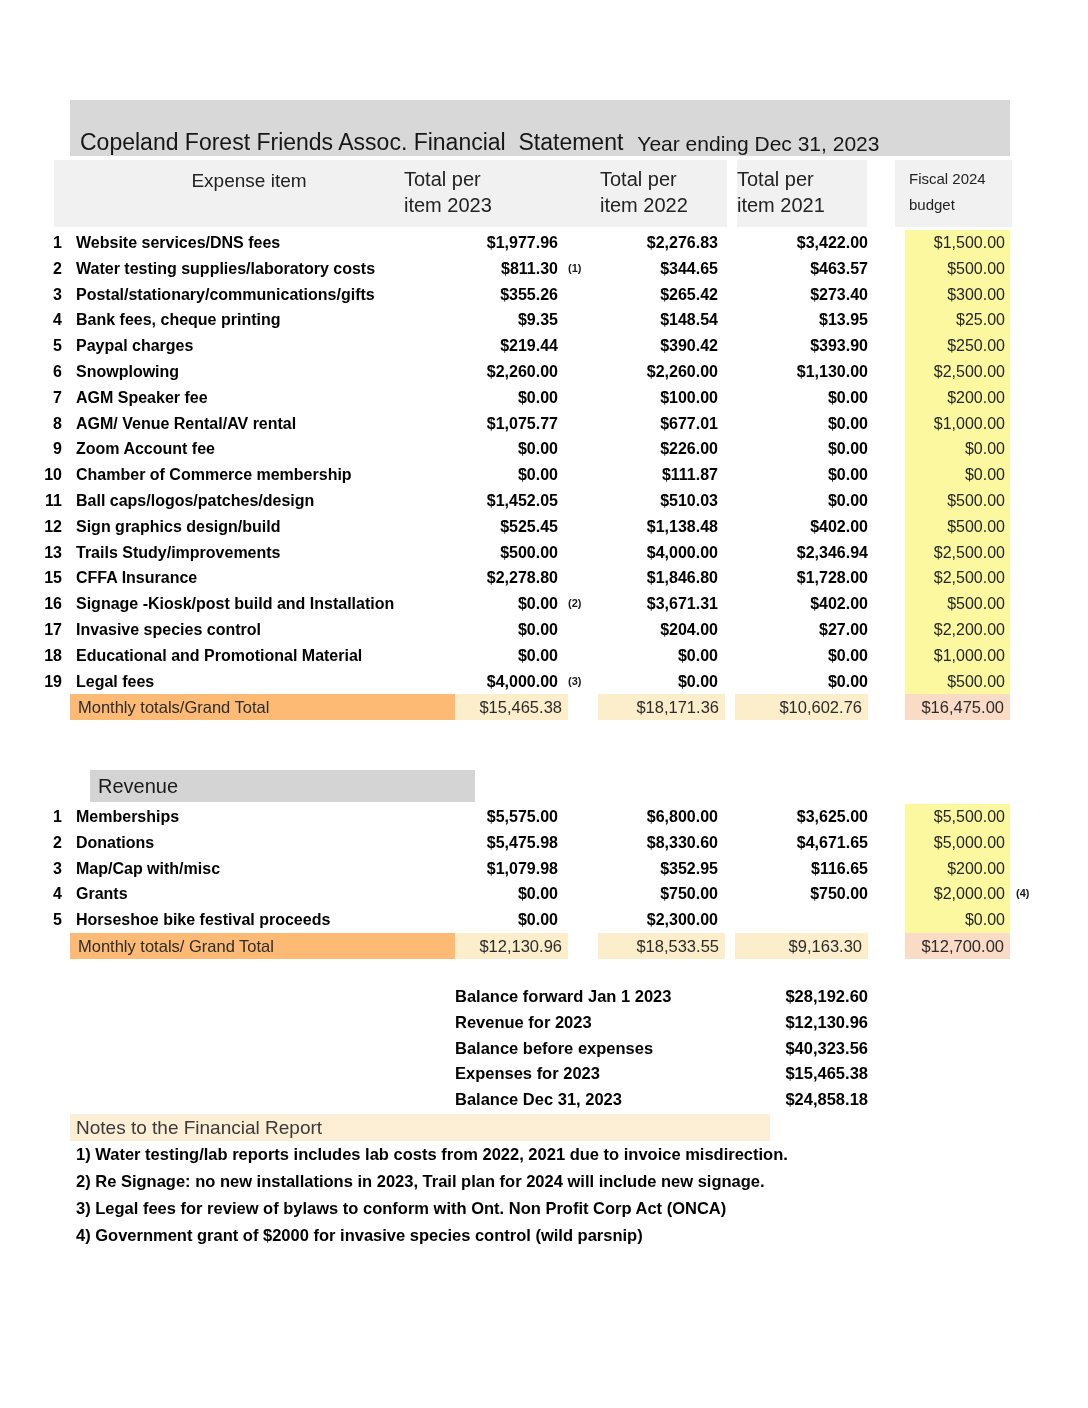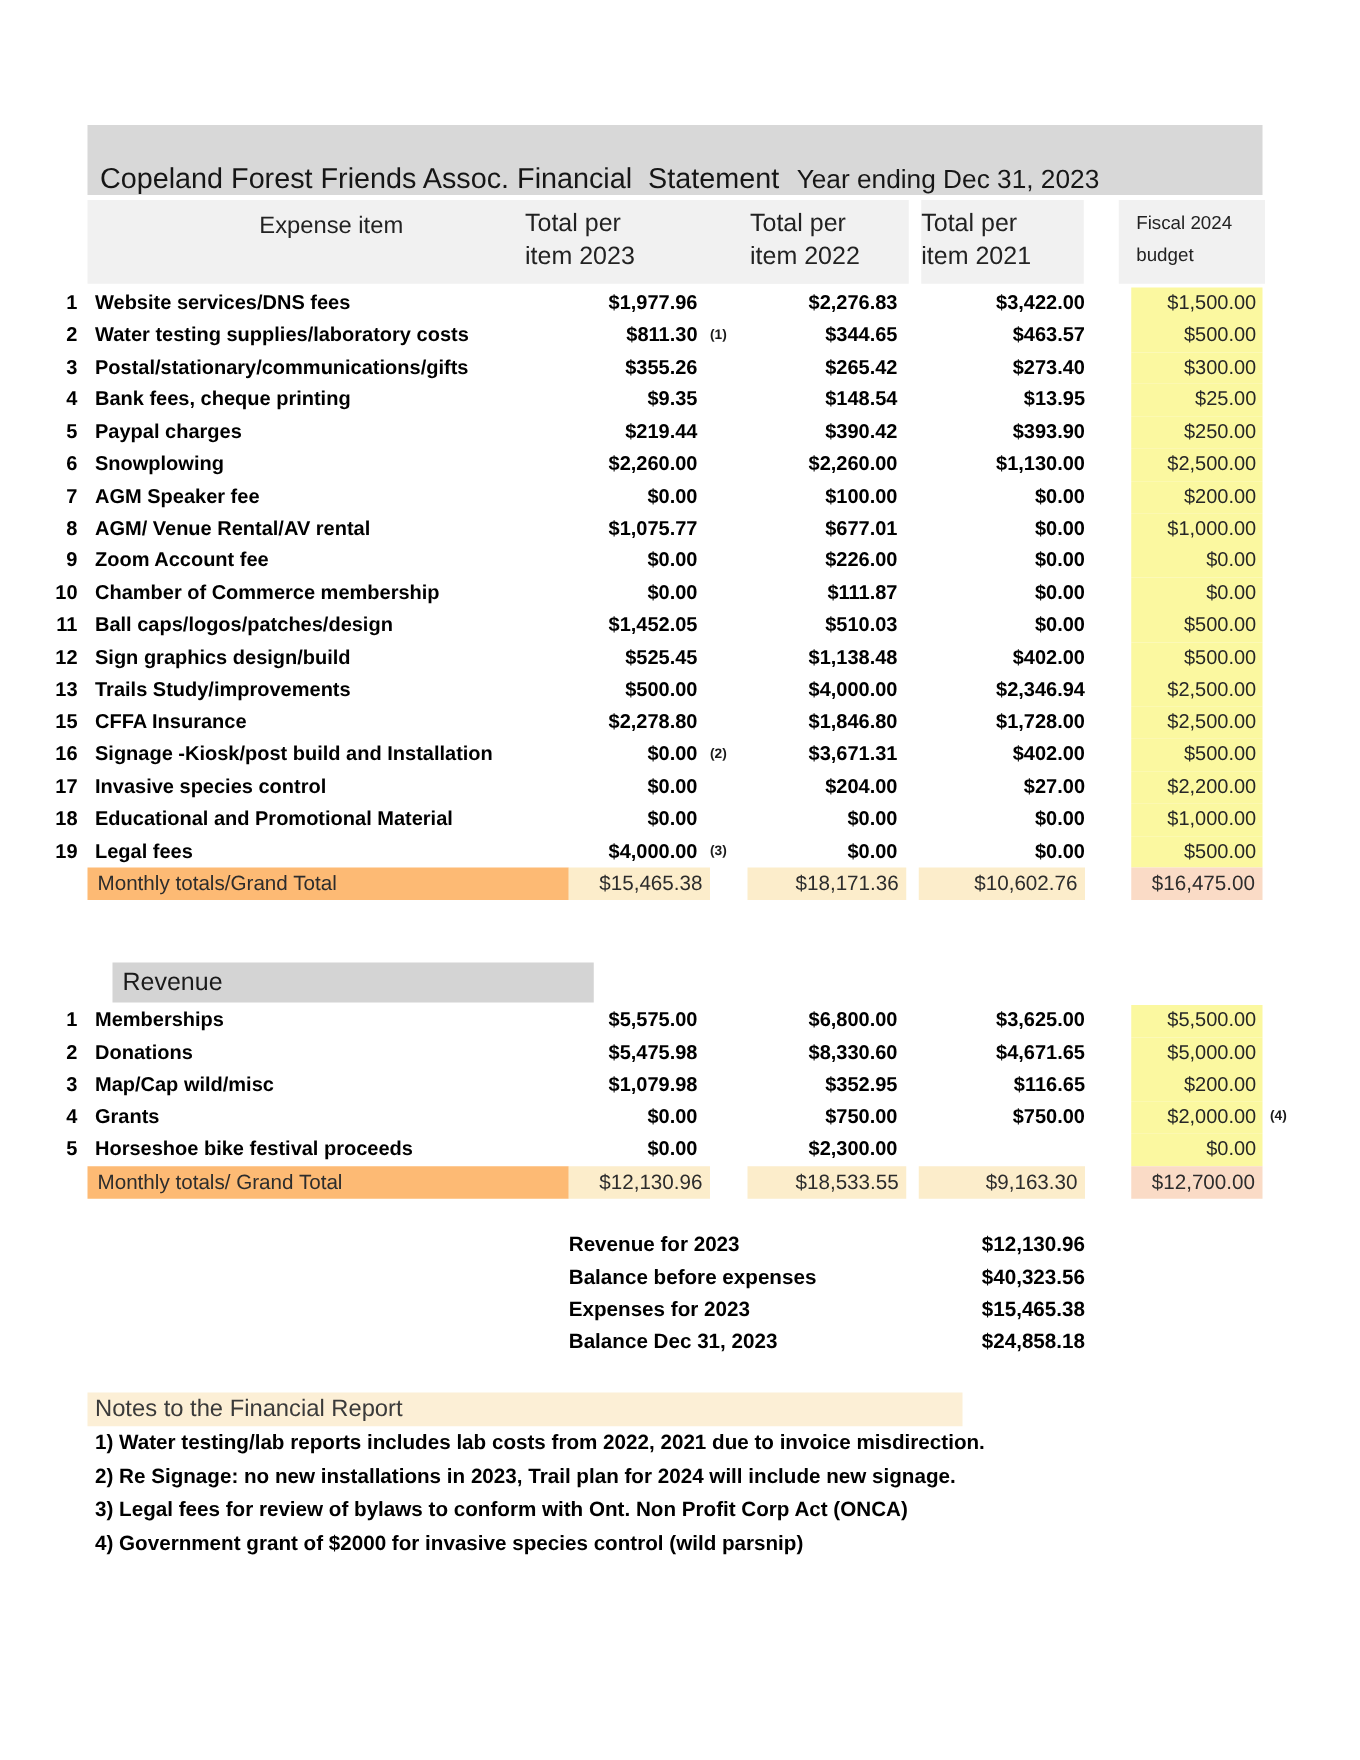--- a/index.html
+++ b/index.html
@@ -10,21 +10,21 @@
   
   .title-bar{
     position:absolute;left:70px;top:100px;width:940px;height:56px;
     background:#d8d8d8;display:flex;align-items:flex-end;padding-left:10px;box-sizing:border-box;
     white-space:pre;
   }
   .title-main{font-size:23px;color:#161616;}
   .title-period{font-size:21px;color:#161616;margin-left:14px;}
   
   .hdr-block{position:absolute;top:160px;height:67px;background:#f1f1f1;}
-  .hdr-a{left:70px;width:565px;padding-left:45px;}
+  .hdr-a{left:54px;width:565px;padding-left:45px;}
   .hdr-b{left:600px;width:127px;}
   .hdr-c{left:737px;width:130px;}
   .hdr-d{left:895px;width:117px;}
   .h-expense{position:absolute;left:0;top:10px;width:390px;text-align:center;font-size:19px;color:#222;}
   .h-two{position:absolute;top:6px;font-size:20px;line-height:26px;color:#222;width:100%;}
   .hdr-a .h-two{left:350px;width:175px;}
   .hdr-d .h-two{text-align:left;padding-left:14px;box-sizing:border-box;font-size:15px;}
   
   .rows{position:absolute;left:0;width:1088px;}
   .rows-expense{top:230px;}
@@ -315,21 +315,21 @@
     <span class="cell lbl">Donations</span>
     <span class="cell v v23">$5,475.98</span>
     <span class="cell v v22">$8,330.60</span>
     <span class="cell v v21">$4,671.65</span>
     <span class="cell budget">$5,000.00</span>
     <span class="cell notemark-r"></span>
   </div>
 
   <div class="row">
     <span class="cell num">3</span>
-    <span class="cell lbl">Map/Cap wild/misc</span>
+    <span class="cell lbl">Map/Cap with/misc</span>
     <span class="cell v v23">$1,079.98</span>
     <span class="cell v v22">$352.95</span>
     <span class="cell v v21">$116.65</span>
     <span class="cell budget">$200.00</span>
     <span class="cell notemark-r"></span>
   </div>
 
   <div class="row">
     <span class="cell num">4</span>
     <span class="cell lbl">Grants</span>
@@ -353,20 +353,24 @@
 
   <div class="trow trow-revenue">
     <span class="tlabel">Monthly totals/ Grand Total</span>
     <span class="tv t23">$12,130.96</span>
     <span class="tv t22">$18,533.55</span>
     <span class="tv t21">$9,163.30</span>
     <span class="tv tbudget">$12,700.00</span>
   </div>
 
   <div class="balance" id="balance-rows">
+  <div class="brow">
+    <span class="blabel">Balance forward Jan 1 2023</span>
+    <span class="bvalue">$28,192.60</span>
+  </div>
 
   <div class="brow">
     <span class="blabel">Revenue for 2023</span>
     <span class="bvalue">$12,130.96</span>
   </div>
 
   <div class="brow">
     <span class="blabel">Balance before expenses</span>
     <span class="bvalue">$40,323.56</span>
   </div>

